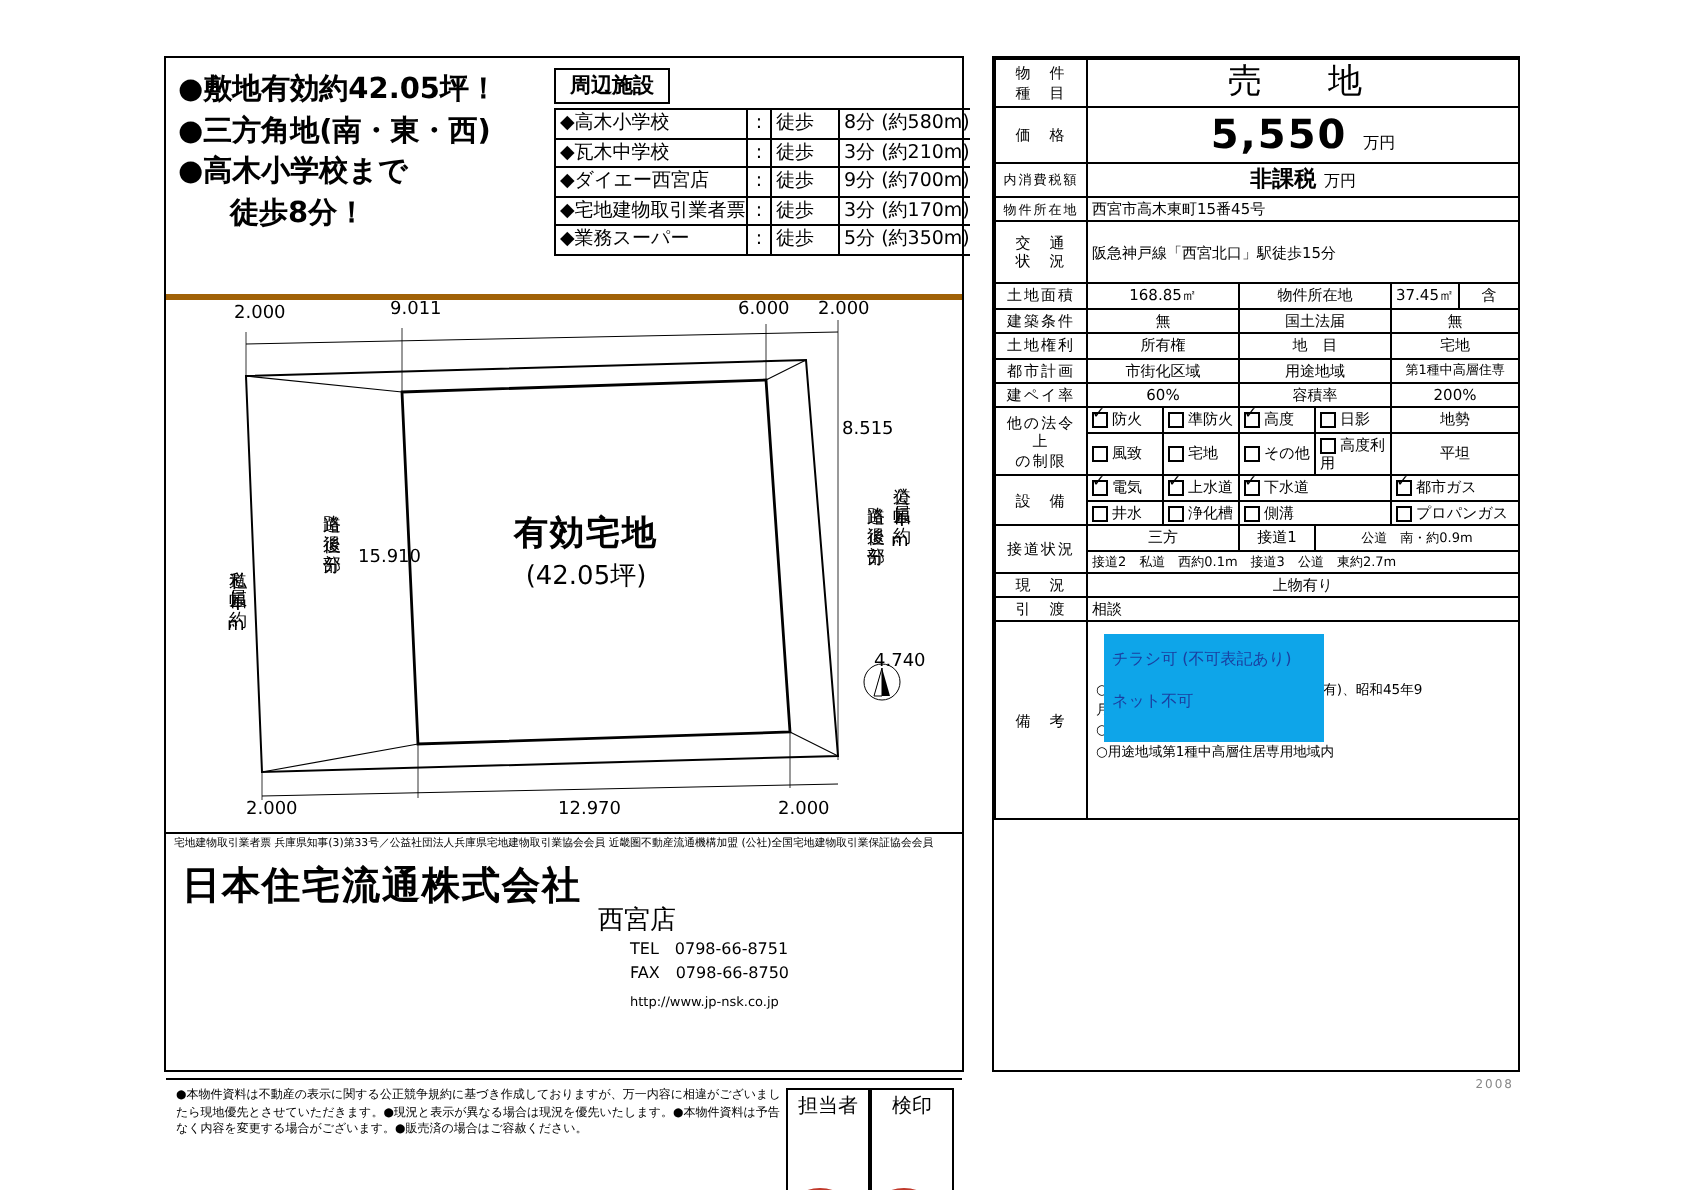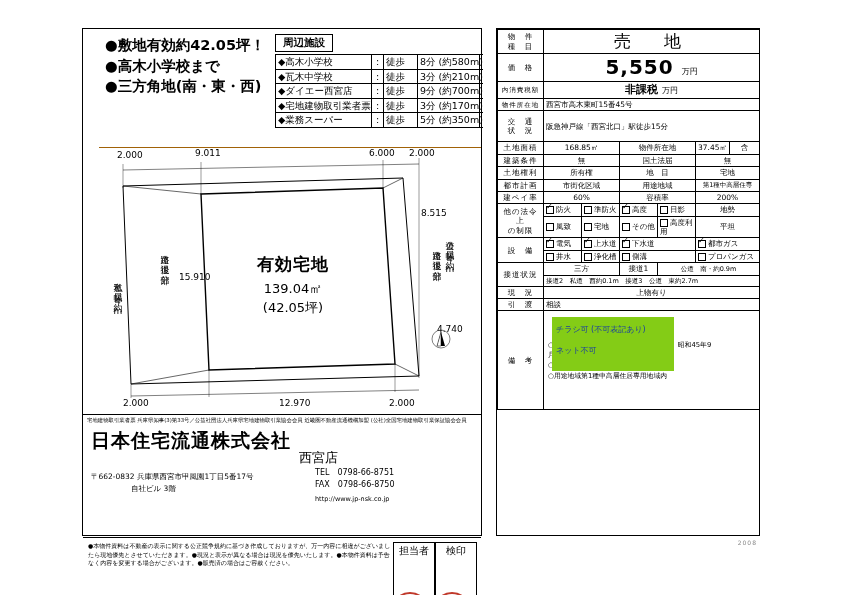--- a/index.html
+++ b/index.html
@@ -2,26 +2,26 @@
 <html><head>
 <meta charset="utf-8">
 <style>
   html,body{margin:0;padding:0;background:#ffffff;}
   body{width:842px;height:595px;font-family:"DejaVu Sans","Liberation Sans",sans-serif;color:#000;}
   #page{position:relative;width:842px;height:595px;overflow:hidden;}
 
   
   #left{position:absolute;left:82px;top:28px;width:400px;height:508px;border:1px solid #000;box-sizing:border-box;}
 
-  .head-area{position:relative;height:118px;border-bottom:1px solid #a16207;margin-left:16px;}
+  .head-area{position:relative;height:118px;border-bottom:3px solid #a16207;}
   .headlines{position:absolute;left:6px;top:6px;width:180px;font-weight:bold;font-size:14.5px;line-height:1.42;}
   .headlines div{white-space:nowrap;}
   .hl-indent{padding-left:26px;}
 
-  .fac-box{position:absolute;left:176px;top:2px;width:208px;}
+  .fac-box{position:absolute;left:194px;top:2px;width:208px;}
   .fac-title{display:inline-block;border:1px solid #000;font-size:10.5px;padding:1px 7px;font-weight:bold;}
   .fac-list{margin-top:2px;border:1px solid #000;border-right:none;border-bottom:none;}
   .fac-row{display:flex;font-size:9.5px;line-height:1.0;border-bottom:1px solid #000;}
   .fac-row > div{border-right:1px solid #000;padding:2px 2px;box-sizing:border-box;white-space:nowrap;}
   .fc1{width:96px;}
   .fc2{width:12px;text-align:center;}
   .fc3{width:34px;}
   .fc4{width:62px;}
 
   
@@ -60,37 +60,38 @@
   .lab{text-align:center;width:46px;background:#fff;letter-spacing:1px;}
   .ttl{text-align:center;font-size:17px;font-weight:normal;letter-spacing:8px;}
   .price{text-align:center;font-size:20px;font-weight:bold;letter-spacing:1px;}
   .priceunit{font-size:8px;font-weight:normal;letter-spacing:0;}
   .big{font-size:11px;font-weight:bold;text-align:center;}
   .ctr{text-align:center;}
   .mini{font-size:6.5px;}
   .chk{display:inline-block;width:6px;height:6px;border:1px solid #000;margin-right:2px;vertical-align:middle;position:relative;}
   .chk.on:after{content:"✓";position:absolute;left:-1px;top:-5px;font-size:8px;}
   .memo{height:96px;vertical-align:top;position:relative;}
-  .memopad{position:absolute;left:8px;top:6px;width:122px;height:54px;background:#84cc16;}
+  .memopad{position:absolute;left:8px;top:6px;width:110px;height:54px;background:#0ea5e9;}
   .hand{font-size:8px;color:#1b3fa0;padding:5px 4px;line-height:1.9;}
   .bikou-lines{font-size:6.8px;line-height:1.5;padding:2px;}
   .corner{position:absolute;right:2px;bottom:-11px;font-size:6px;color:#888;letter-spacing:1px;}
 </style>
 </head>
 <body>
 
 <div id="page">
 
   <div id="left">
 
     <div class="head-area">
       <div class="headlines">
         <div>●敷地有効約42.05坪！</div>
+        <div>●三方角地(南・東・西)</div>
         <div>●高木小学校まで</div>
-        <div>●三方角地(南・東・西)</div>
+        <div class="hl-indent">徒歩8分！</div>
       </div>
 
       <div class="fac-box">
         <span class="fac-title">周辺施設</span>
         <div class="fac-list">
           <div class="fac-row">
             <div class="fc1">◆高木小学校</div>
             <div class="fc2">:</div>
             <div class="fc3">徒歩</div>
             <div class="fc4"><span>8分</span> <span>(約580m)</span></div>
@@ -146,21 +147,20 @@
         <line x1="126" y1="222" x2="126" y2="249" stroke="#000" stroke-width="0.4"></line>
         <line x1="312" y1="216" x2="312" y2="244" stroke="#000" stroke-width="0.4"></line>
 
         <polygon points="358,184 362,198 354,198" fill="#000"></polygon>
         <polygon points="358,184 354,198 358,198" fill="#fff" stroke="#000" stroke-width="0.5"></polygon>
         <circle cx="358" cy="191" r="9" fill="none" stroke="#000" stroke-width="0.5"></circle>
       </svg>
 
       <div class="mcenter">
         <div class="t1">有効宅地</div>
-        <div class="t2">139.04㎡</div>
         <div class="t3">(42.05坪)</div>
       </div>
 
       <div class="mlabel" style="left:58px;top:100px;width:46px;">
         <span class="vtext">道路
 後退
 部分</span>
       </div>
       <div class="mlabel" style="left:330px;top:96px;width:46px;">
         <span class="vtext">道路
@@ -187,22 +187,20 @@
       <div class="mlabel" style="left:306px;top:250px;">2.000</div>
       <div class="mlabel" style="left:338px;top:60px;">8.515</div>
       <div class="mlabel" style="left:338px;top:176px;padding-left:16px;">4.740</div>
       <div class="mlabel" style="left:96px;top:124px;">15.910</div>
     </div>
 
     <div class="company">
       <div class="cmp-note">宅地建物取引業者票 兵庫県知事(3)第33号／公益社団法人兵庫県宅地建物取引業協会会員 近畿圏不動産流通機構加盟 (公社)全国宅地建物取引業保証協会会員</div>
       <span class="cmp-name">日本住宅流通株式会社</span>
       <span class="cmp-branch">西宮店</span>
-      <div class="cmp-addr" style="white-space:pre-line;">〒662-0832 兵庫県西宮市甲風園1丁目5番17号
-　　　　　 自社ビル 3階</div>
       <div class="cmp-tel">
         <div><span>TEL</span>　<span>0798-66-8751</span></div>
         <div><span>FAX</span>　<span>0798-66-8750</span></div>
       </div>
       <div class="cmp-url">http://www.jp-nsk.co.jp</div>
     </div>
 
     <div class="bottom">
       <div class="bt-text">●本物件資料は不動産の表示に関する公正競争規約に基づき作成しておりますが、万一内容に相違がございましたら現地優先とさせていただきます。●現況と表示が異なる場合は現況を優先いたします。●本物件資料は予告なく内容を変更する場合がございます。●販売済の場合はご容赦ください。</div>
       <div class="stampbox">

